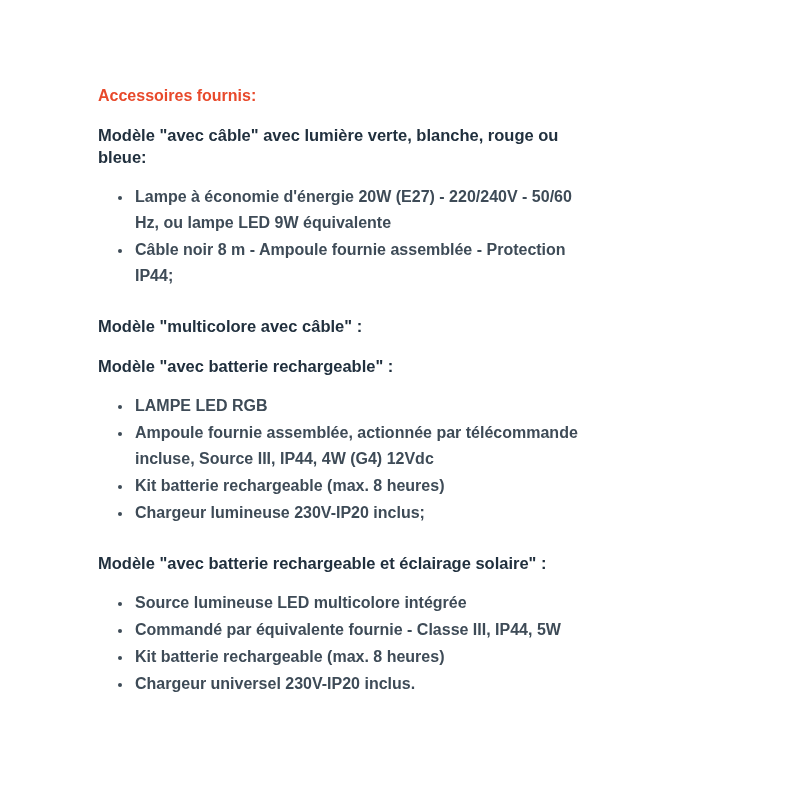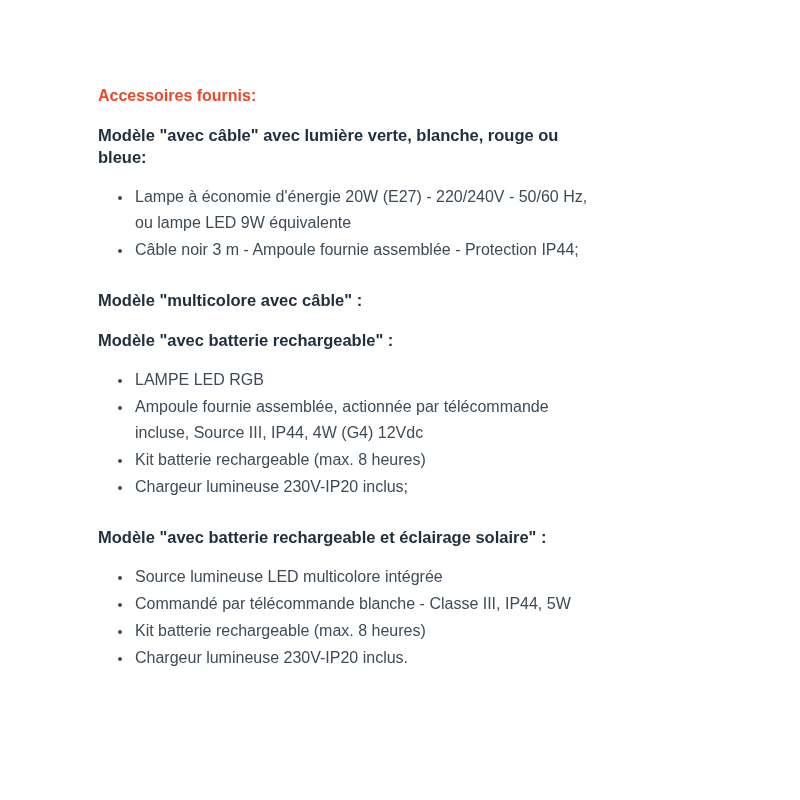--- a/index.html
+++ b/index.html
@@ -39,20 +39,21 @@
     font-weight:700;
     font-size:16.5px;
     line-height:22px;
     margin:18px 0 16px 0;
   }
   ul.bullet-list{
     list-style:disc outside;
     padding-left:35px;
     margin:16px 0 26px 0;
     color:var(--body);
+    font-weight:bold;
   }
   ul.bullet-list li{
     padding-left:2px;
     margin-bottom:1px;
   }
   ul.bullet-list li::marker{
     color:var(--body);
     font-size:13px;
   }
 </style>
@@ -61,21 +62,21 @@
 
 <div class="page">
   <div class="content">
 
     <p class="intro-heading">Accessoires fournis:</p>
 
     <div class="section">
       <p class="section-heading">Modèle "avec câble" avec lumière verte, blanche, rouge ou bleue:</p>
       <ul class="bullet-list">
         <li>Lampe à économie d'énergie 20W (E27) - 220/240V - 50/60 Hz, ou lampe LED 9W équivalente</li>
-        <li>Câble noir 3 m - Ampoule fournie assemblée - Protection IP44;</li>
+        <li>Câble noir 8 m - Ampoule fournie assemblée - Protection IP44;</li>
       </ul>
     </div>
 
     <div class="section">
       <p class="section-heading">Modèle "multicolore avec câble" :</p>
     </div>
 
     <div class="section">
       <p class="section-heading">Modèle "avec batterie rechargeable" :</p>
       <ul class="bullet-list">
@@ -83,20 +84,20 @@
         <li>Ampoule fournie assemblée, actionnée par télécommande incluse, Source III, IP44, 4W (G4) 12Vdc</li>
         <li>Kit batterie rechargeable (max. 8 heures)</li>
         <li>Chargeur lumineuse 230V-IP20 inclus;</li>
       </ul>
     </div>
 
     <div class="section">
       <p class="section-heading">Modèle "avec batterie rechargeable et éclairage solaire" :</p>
       <ul class="bullet-list">
         <li>Source lumineuse LED multicolore intégrée</li>
-        <li>Commandé par télécommande blanche - Classe III, IP44, 5W</li>
+        <li>Commandé par équivalente fournie - Classe III, IP44, 5W</li>
         <li>Kit batterie rechargeable (max. 8 heures)</li>
-        <li>Chargeur lumineuse 230V-IP20 inclus.</li>
+        <li>Chargeur universel 230V-IP20 inclus.</li>
       </ul>
     </div>
 
   </div>
 </div>
 
 </body></html>

